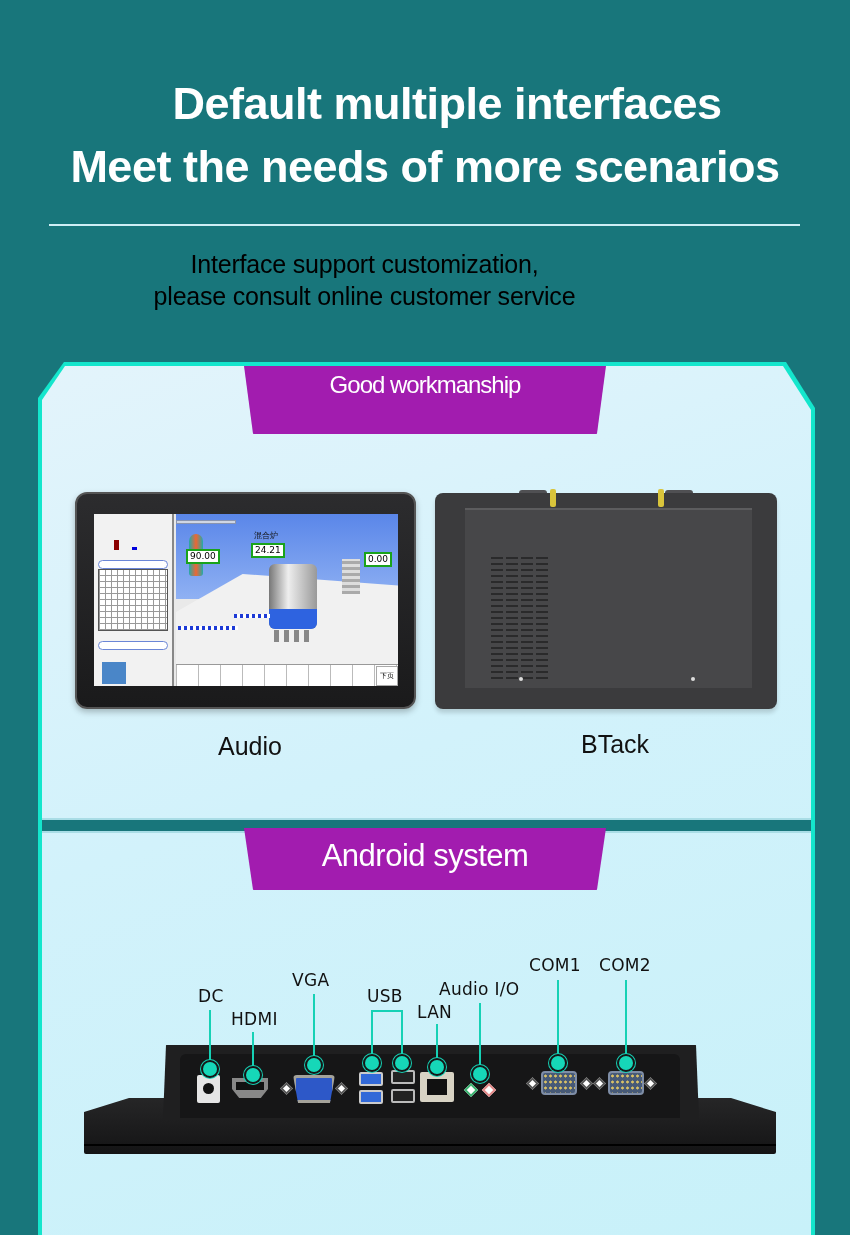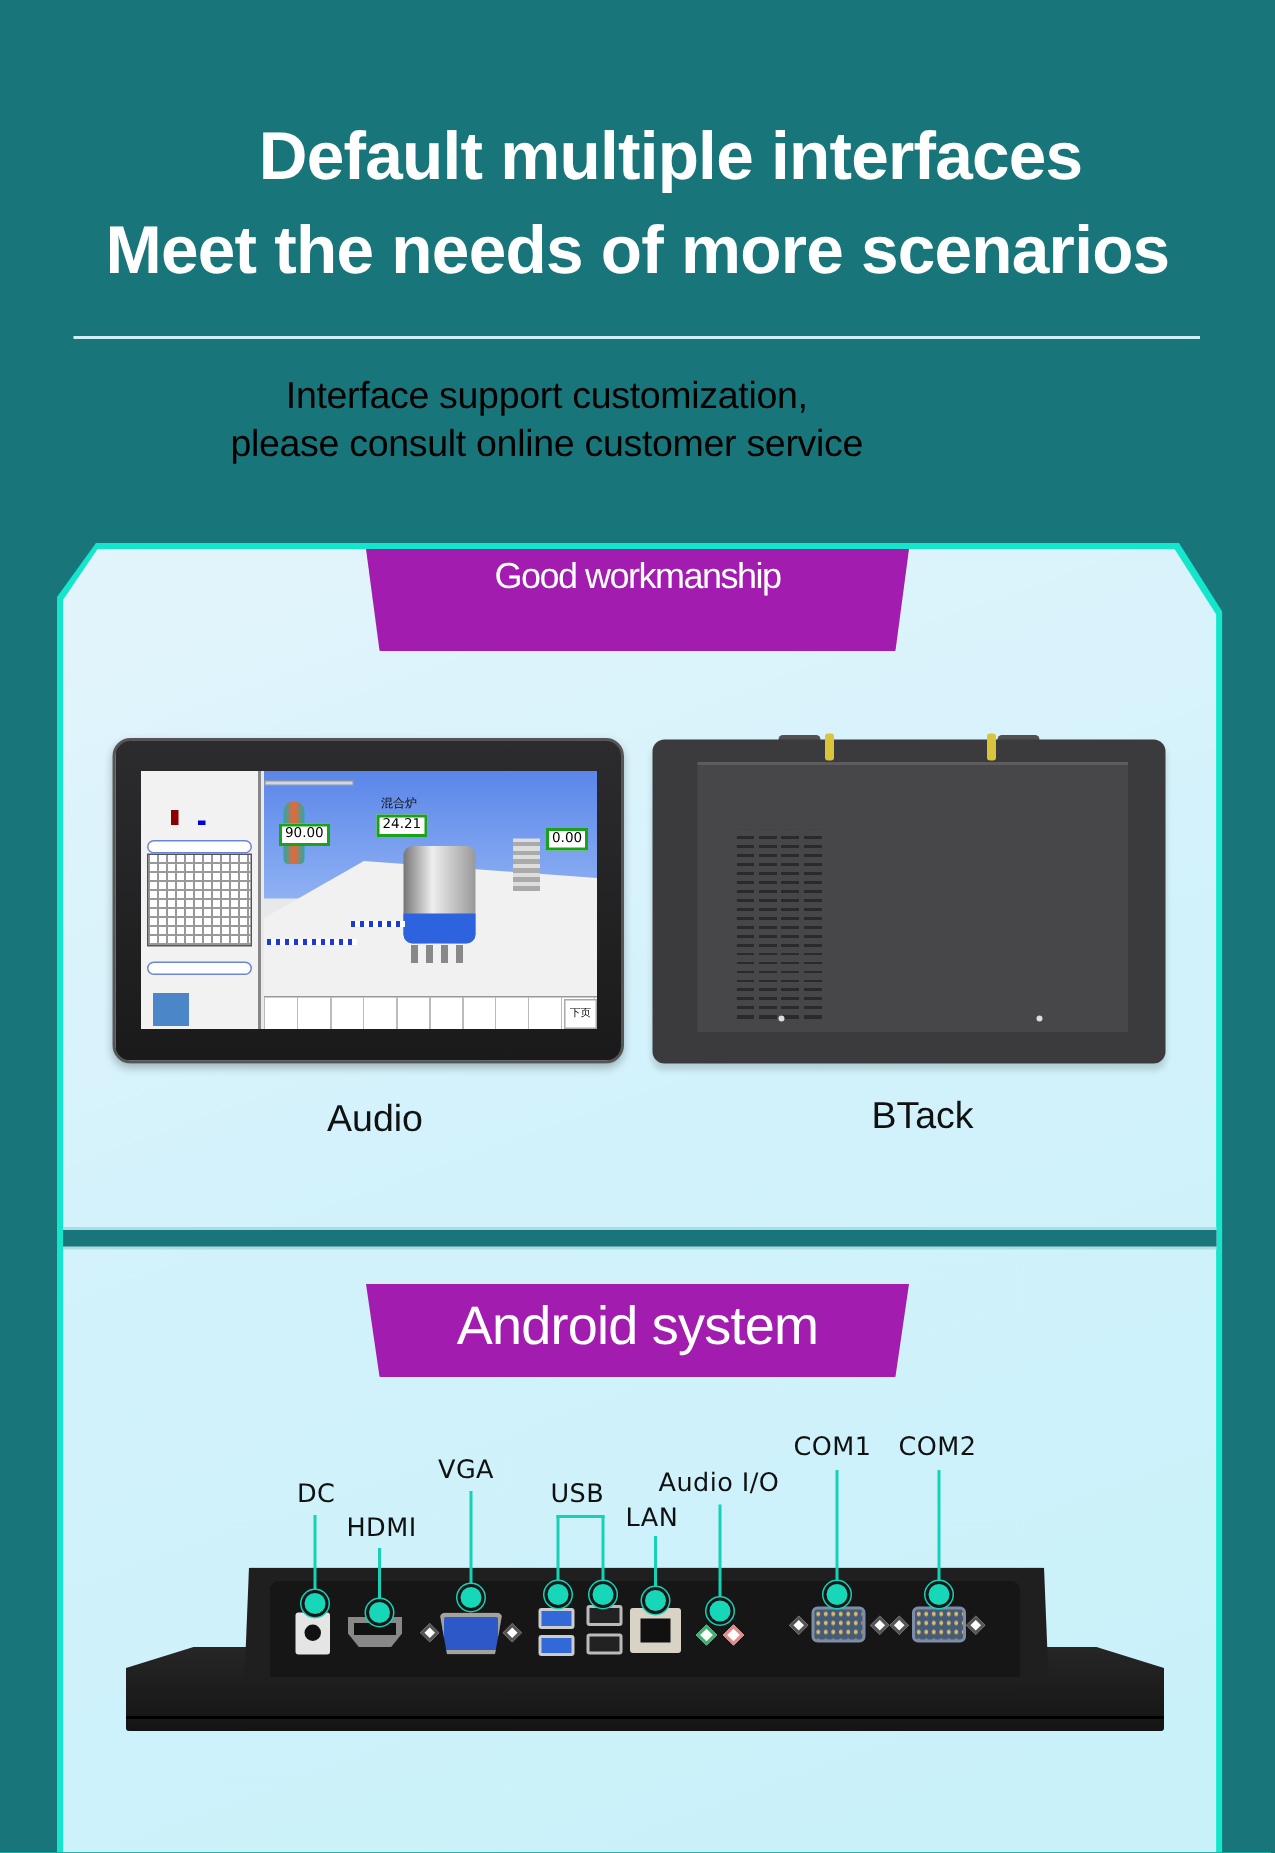--- a/index.html
+++ b/index.html
@@ -34,22 +34,22 @@
     clip-path: polygon(23px 0, 741px 0, 769px 44px, 769px 869px, 0 869px, 0 34px);
   }
 
   .tab-label {
     background: #a21caf; color: #ffffff; text-align: center;
     clip-path: polygon(0 0, 100% 0, 97.5% 100%, 2.5% 100%);
     border-radius: 0 0 10px 10px;
   }
   .tab-top { left: 244px; top: 366px; width: 362px; height: 68px;
     font-size: 24px; line-height: 28px; padding-top: 5px; letter-spacing: -1px; }
-  .tab-bottom { left: 244px; top: 856px; width: 362px; height: 62px;
-    font-size: 36px; line-height: 56px; letter-spacing: -0.5px; }
+  .tab-bottom { left: 244px; top: 828px; width: 362px; height: 62px;
+    font-size: 31px; line-height: 56px; letter-spacing: -0.5px; }
 
   .section-band { left: 42px; top: 820px; width: 769px; height: 11px; background: #18767b;
     box-shadow: 0 -2px 0 #a9dde6, 0 2px 0 #a9dde6; }
 
   
   .dev-front {
     left: 75px; top: 492px; width: 341px; height: 217px;
     background: linear-gradient(180deg, #2c2c2e, #1a1a1b);
     border-radius: 12px; border: 2px solid #555;
     box-shadow: 0 3px 6px rgba(0,0,0,0.25);

